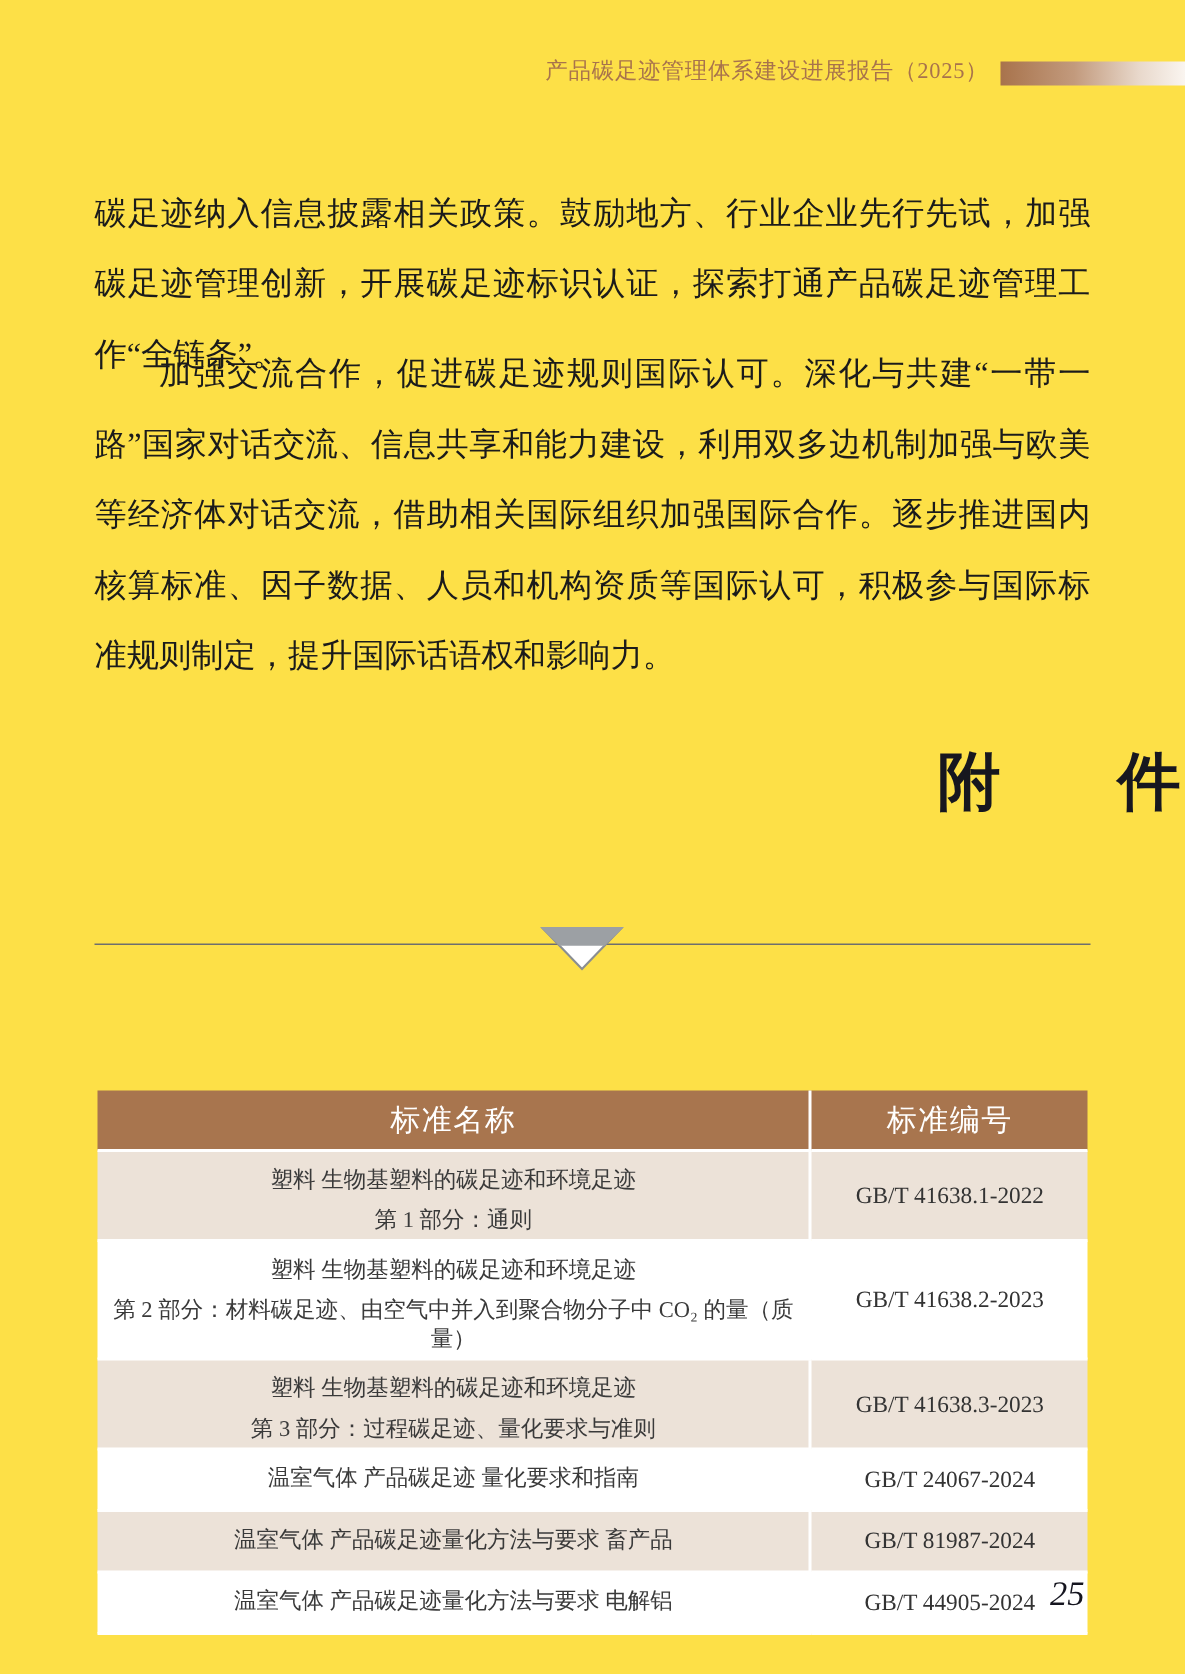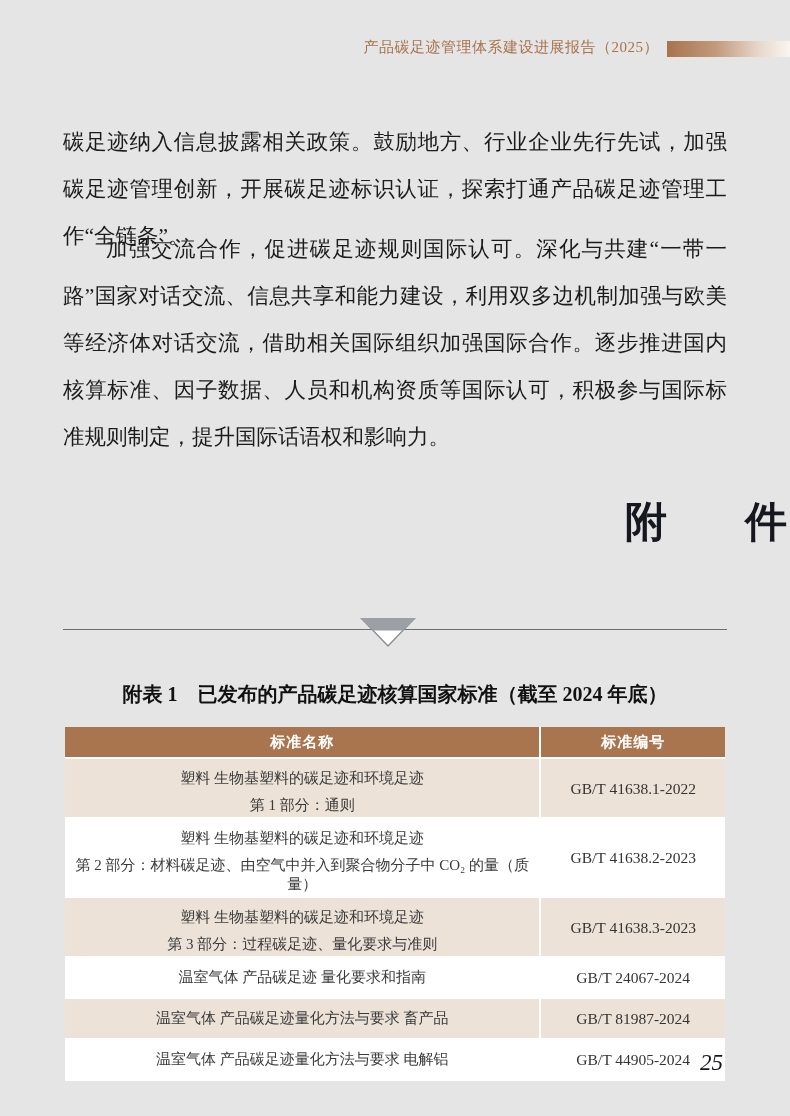--- a/index.html
+++ b/index.html
@@ -1,21 +1,21 @@
 <!DOCTYPE html>
 <html><head>
 <meta charset="utf-8">
 <style>
   * { margin: 0; padding: 0; box-sizing: border-box; }
   html, body { background: #ffffff; }
   .page {
     position: relative;
     width: 790px;
     height: 1116px;
-    background: #e5e5e5;
+    background: #fde047;
     overflow: hidden;
     font-family: "Liberation Serif", "DejaVu Serif", serif;
     color: #1c1c1c;
     padding-left: 20px;
   }
 
   
   .header-title {
     position: absolute;
     top: 38px;
@@ -95,23 +95,23 @@
     top: 727px;
     left: 65px;
     width: 660px;
     border-collapse: collapse;
     table-layout: fixed;
     border-bottom: 1px solid #b07c55;
   }
   table.standards th {
     background: #a8754e;
     color: #ffffff;
-    font-size: 15px;
-    font-weight: bold;
-    height: 31px;
+    font-size: 20px;
+    font-weight: normal;
+    height: 40px;
     border-bottom: 2px solid #ffffff;
     font-family: "Liberation Sans", "DejaVu Sans", sans-serif;
     letter-spacing: 1px;
   }
   table.standards th.col-name { width: 474px; border-right: 2px solid #ffffff; }
   table.standards th.col-code { width: 184px; }
   table.standards td {
     height: 34px;
     font-size: 15px;
     line-height: 19px;
@@ -150,21 +150,20 @@
   <p class="para para-2">加强交流合作，促进碳足迹规则国际认可。深化与共建“一带一路”国家对话交流、信息共享和能力建设，利用双多边机制加强与欧美等经济体对话交流，借助相关国际组织加强国际合作。逐步推进国内核算标准、因子数据、人员和机构资质等国际认可，积极参与国际标准规则制定，提升国际话语权和影响力。</p>
 
   <div class="attachment-heading">附　件</div>
 
   <div class="divider-line"></div>
   <svg class="divider-arrow" viewBox="0 0 56 34" xmlns="http://www.w3.org/2000/svg">
     <polygon points="2,5 54,5 28,32" fill="#ffffff" stroke="#8a8e92" stroke-width="1.4"></polygon>
     <polygon points="0,4 56,4 43,16.5 13,16.5" fill="#9ca0a4"></polygon>
   </svg>
 
-  <div class="table-title">附表 1　已发布的产品碳足迹核算国家标准（截至 2024 年底）</div>
 
   <table class="standards">
     <thead>
       <tr>
         <th class="col-name">标准名称</th>
         <th class="col-code">标准编号</th>
       </tr>
     </thead>
     <tbody>
       <tr class="tan">

